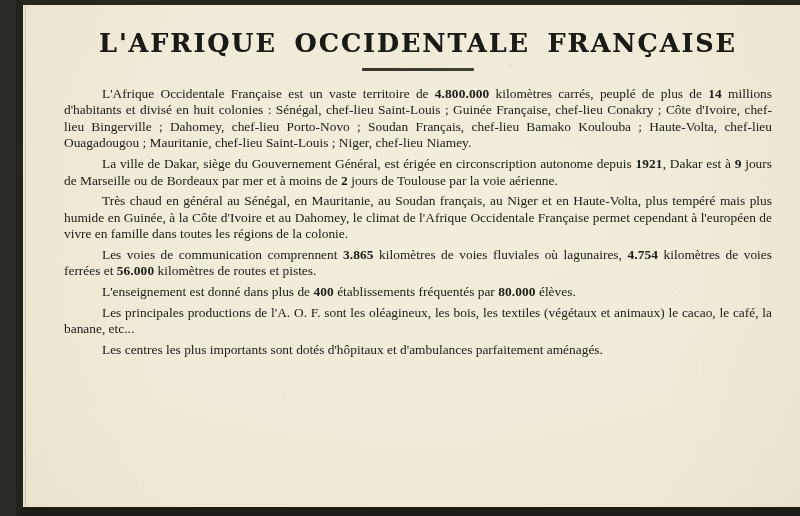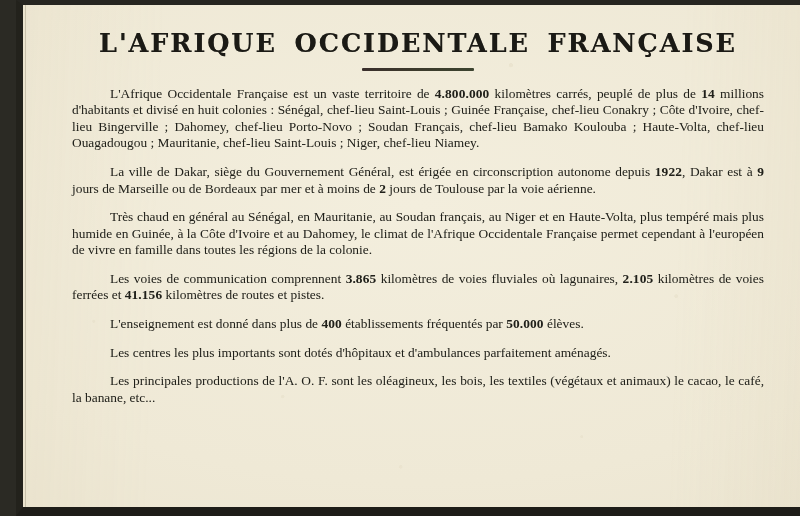--- a/index.html
+++ b/index.html
@@ -88,21 +88,21 @@
   }
 
   #body-text {
     margin-top: 15px;
     color: #20201a;
     font-size: 13.4px;
     line-height: 16.6px;
   }
 
   #body-text p {
-    margin: 12px;
+    margin: 4px;
     text-align: justify;
     text-justify: inter-word;
     text-indent: 38px;
     hyphens: none;
   }
 
   
   b {
     font-weight: 700;
     letter-spacing: .1px;
@@ -117,22 +117,22 @@
   <div id="gutter-line"></div>
 
   <div id="content">
 
     <h1 id="doc-title">L'AFRIQUE  OCCIDENTALE  FRANÇAISE</h1>
 
     <div id="title-rule"></div>
 
     <div id="body-text">
       <p>L'Afrique Occidentale Française est un vaste territoire de <b>4.800.000</b> kilomètres carrés, peuplé de plus de <b>14</b> millions d'habitants et divisé en huit colonies : Sénégal, chef-lieu Saint-Louis ; Guinée Française, chef-lieu Conakry ; Côte d'Ivoire, chef-lieu Bingerville ; Dahomey, chef-lieu Porto-Novo ; Soudan Français, chef-lieu Bamako Koulouba ; Haute-Volta, chef-lieu Ouagadougou ; Mauritanie, chef-lieu Saint-Louis ; Niger, chef-lieu Niamey.</p>
-      <p>La ville de Dakar, siège du Gouvernement Général, est érigée en circonscription autonome depuis <b>1922</b>, Dakar est à <b>9</b> jours de Marseille ou de Bordeaux par mer et à moins de <b>2</b> jours de Toulouse par la voie aérienne.</p>
+      <p>La ville de Dakar, siège du Gouvernement Général, est érigée en circonscription autonome depuis <b>1921</b>, Dakar est à <b>9</b> jours de Marseille ou de Bordeaux par mer et à moins de <b>2</b> jours de Toulouse par la voie aérienne.</p>
       <p>Très chaud en général au Sénégal, en Mauritanie, au Soudan français, au Niger et en Haute-Volta, plus tempéré mais plus humide en Guinée, à la Côte d'Ivoire et au Dahomey, le climat de l'Afrique Occidentale Française permet cependant à l'européen de vivre en famille dans toutes les régions de la colonie.</p>
-      <p>Les voies de communication comprennent <b>3.865</b> kilomètres de voies fluviales où lagunaires, <b>2.105</b> kilomètres de voies ferrées et <b>41.156</b> kilomètres de routes et pistes.</p>
-      <p>L'enseignement est donné dans plus de <b>400</b> établissements fréquentés par <b>50.000</b> élèves.</p>
+      <p>Les voies de communication comprennent <b>3.865</b> kilomètres de voies fluviales où lagunaires, <b>4.754</b> kilomètres de voies ferrées et <b>56.000</b> kilomètres de routes et pistes.</p>
+      <p>L'enseignement est donné dans plus de <b>400</b> établissements fréquentés par <b>80.000</b> élèves.</p>
+      <p>Les principales productions de l'A. O. F. sont les oléagineux, les bois, les textiles (végétaux et animaux) le cacao, le café, la banane, etc...</p>
       <p>Les centres les plus importants sont dotés d'hôpitaux et d'ambulances parfaitement aménagés.</p>
-      <p>Les principales productions de l'A. O. F. sont les oléagineux, les bois, les textiles (végétaux et animaux) le cacao, le café, la banane, etc...</p>
     </div>
 
   </div>
 </div>
 
 </body></html>

